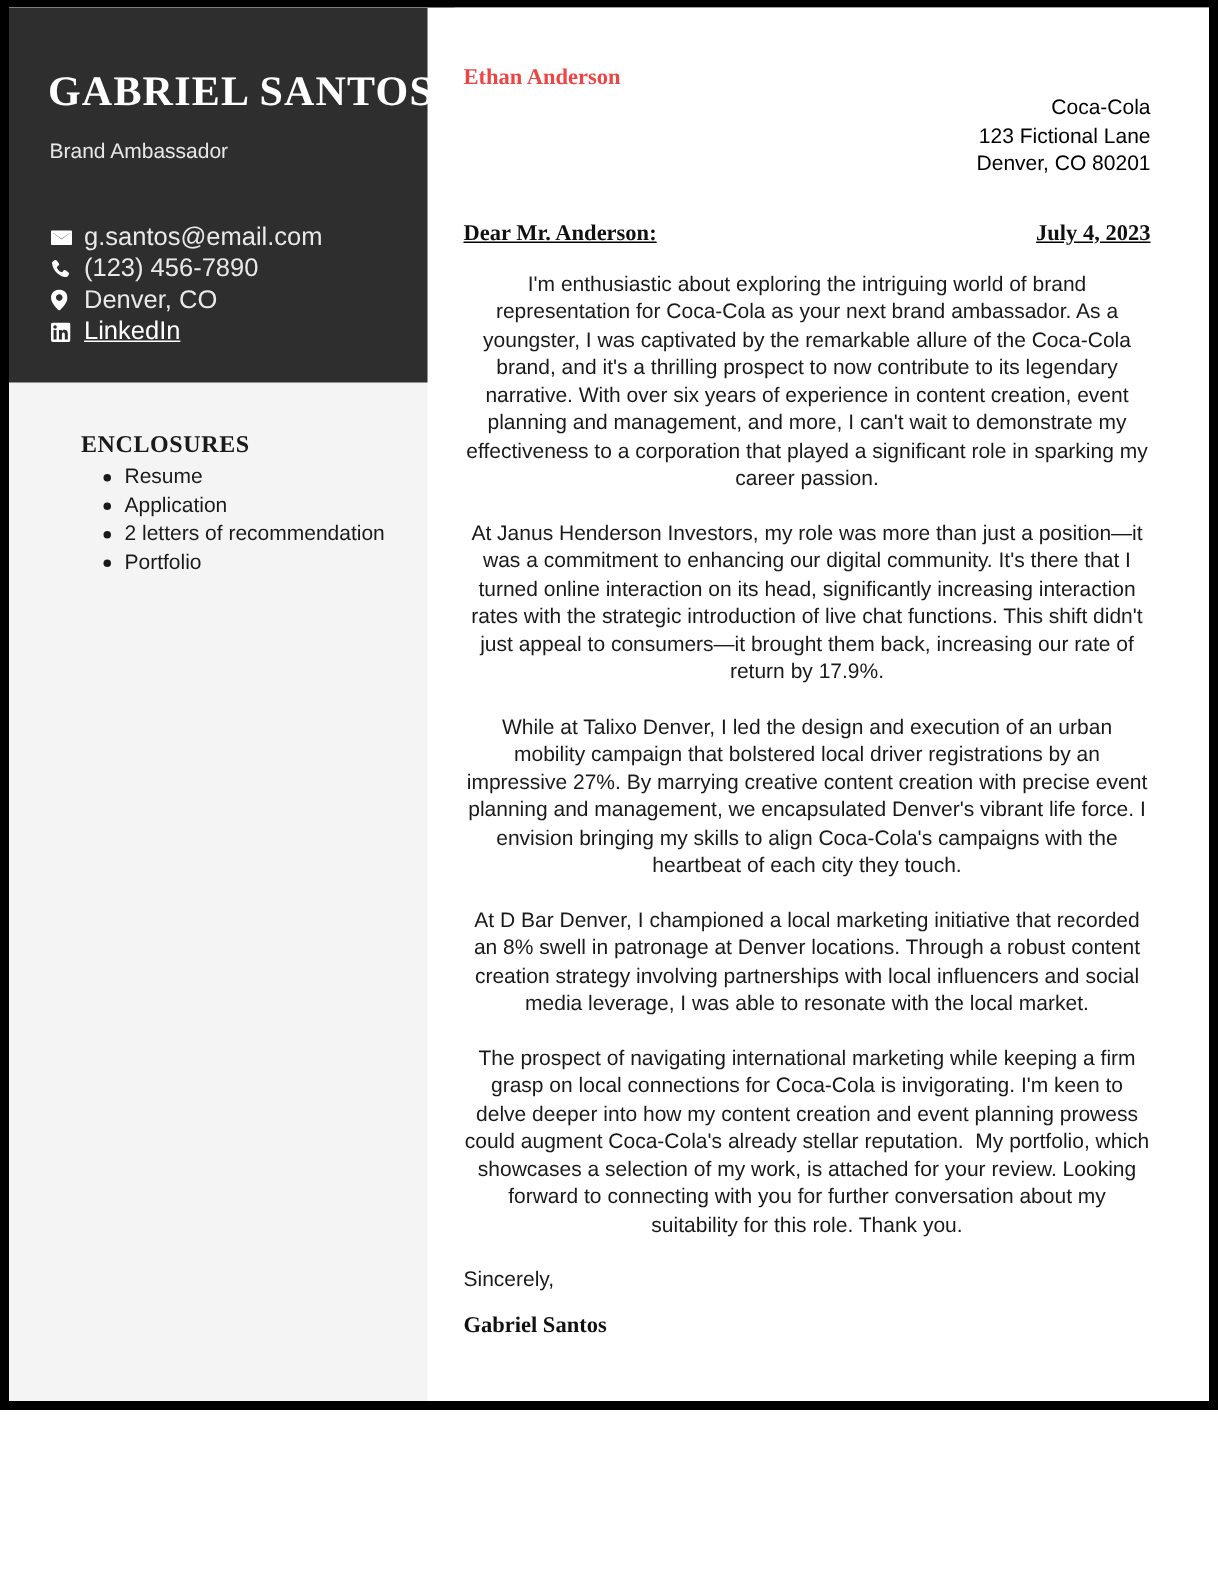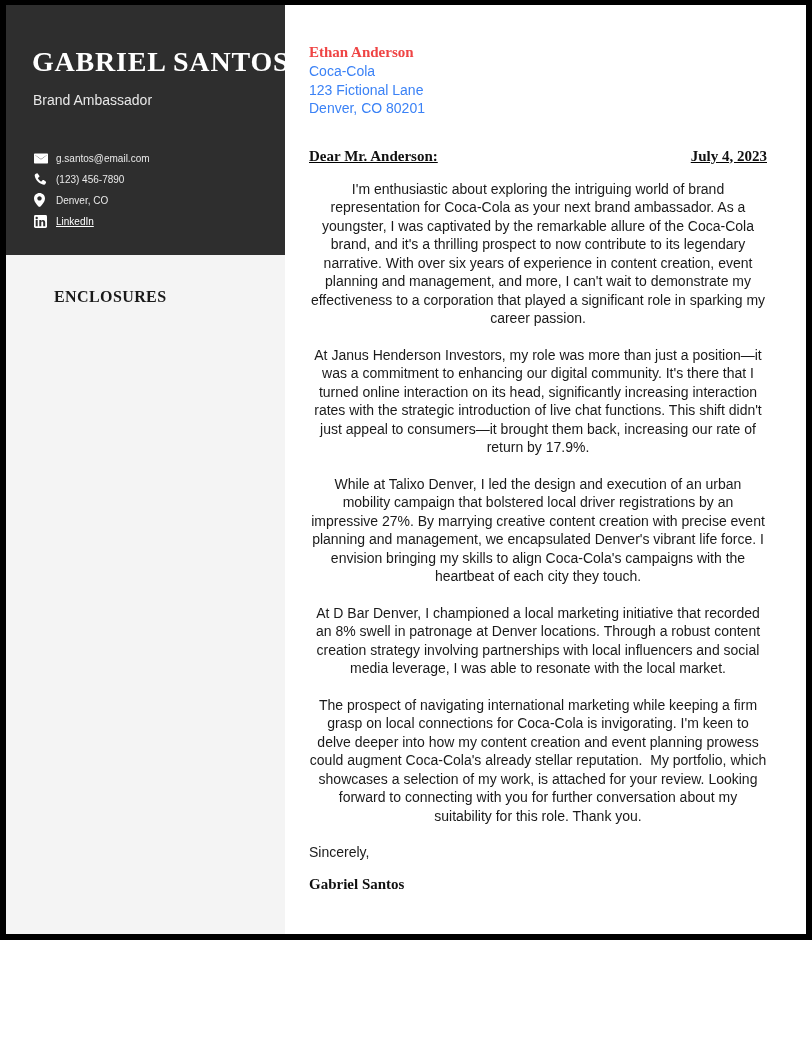--- a/index.html
+++ b/index.html
@@ -81,21 +81,21 @@
     margin: 0;
     padding: 0;
     list-style: none;
   }
   .contact-item {
     display: flex;
     align-items: center;
     height: 20px;
     margin-bottom: 1px;
     color: #e9e9e9;
-    font-size: 10px;
+    font-size: 17px;
   }
   .contact-icon {
     width: 22px;
     min-width: 22px;
     display: flex;
     align-items: center;
     justify-content: flex-start;
     color: #ffffff;
   }
   .contact-icon svg { display: block; fill: #ffffff; }
@@ -164,22 +164,23 @@
     font-family: "Liberation Serif", serif;
     font-weight: bold;
     font-size: 15px;
     color: #ef4444;
     display: block;
     line-height: 19px;
   }
   .recipient-line {
     display: block;
     font-size: 14px;
-    color: #3b82f6;
+    color: #000000;
     line-height: 18.5px;
+    text-align: right;
   }
 
   .salutation-row {
     display: flex;
     justify-content: space-between;
     align-items: flex-start;
     margin-top: 30px;
     text-decoration: underline;
   }
   .salutation, .date {
@@ -266,20 +267,26 @@
               </svg>
             </span>
             <span class="contact-text link">LinkedIn</span>
           </li>
 
         </ul>
       </div>
 
       <section class="enclosures">
         <h2 class="enclosures-title">ENCLOSURES</h2>
+        <ul class="enclosures-list">
+          <li class="enclosure-item">Resume</li>
+          <li class="enclosure-item">Application</li>
+          <li class="enclosure-item">2 letters of recommendation</li>
+          <li class="enclosure-item">Portfolio</li>
+        </ul>
       </section>
 
     </aside>
 
     <main class="letter">
 
       <div class="recipient">
         <span class="recipient-name">Ethan Anderson</span>
         <span class="recipient-line">Coca-Cola</span>
         <span class="recipient-line">123 Fictional Lane</span>

